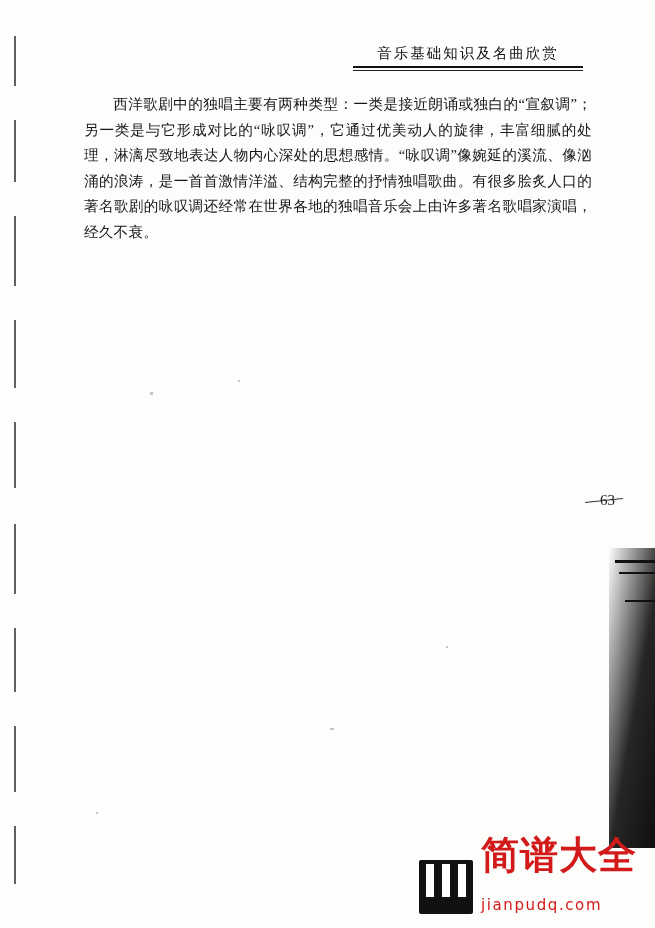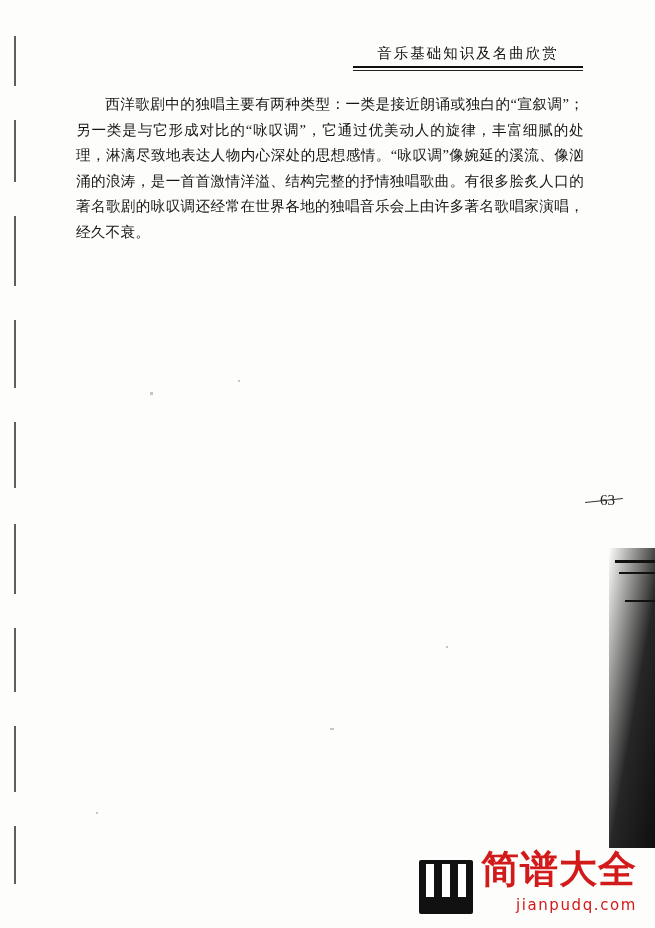--- a/index.html
+++ b/index.html
@@ -63,21 +63,21 @@
   }
   .header-rule.thin {
     height: 1px;
     margin-top: 1.5px;
     background: #222;
   }
 
   
   .body-text {
     position: absolute;
-    left: 76px;
+    left: 84px;
     top: 92px;
     width: 508px;
     font-family: Liberation Serif, serif;
   }
   .para {
     font-size: 14.6px;
     line-height: 25.5px;
     text-align: justify;
     text-justify: inter-ideograph;
     text-indent: 2em;
@@ -151,36 +151,37 @@
     height: 33px;
     background: #fff;
     display: block;
   }
   .piano-icon i:nth-child(1) { left: 7px; }
   .piano-icon i:nth-child(2) { left: 23px; }
   .piano-icon i:nth-child(3) { left: 39px; }
   .wm-text {
     display: flex;
     flex-direction: column;
-    align-items: flex-end;
+    align-items: flex-start;
+    gap: 20px;
   }
   .wm-title {
     font-family: "DejaVu Sans", sans-serif;
     font-weight: bold;
     font-size: 38px;
     line-height: 40px;
     color: #d21a1a;
     letter-spacing: 1px;
   }
   .wm-sub {
     font-family: "DejaVu Sans", sans-serif;
     font-size: 15px;
     color: #d21a1a;
     letter-spacing: 1.6px;
-    margin-top: 7px;
+    margin-top: 1px;
   }
 </style>
 </head>
 <body>
 
 <div class="page-scan"></div>
 
 <div class="binding-marks">
   <span style="top:16px;height:50px;"></span>
   <span style="top:100px;height:62px;"></span>

